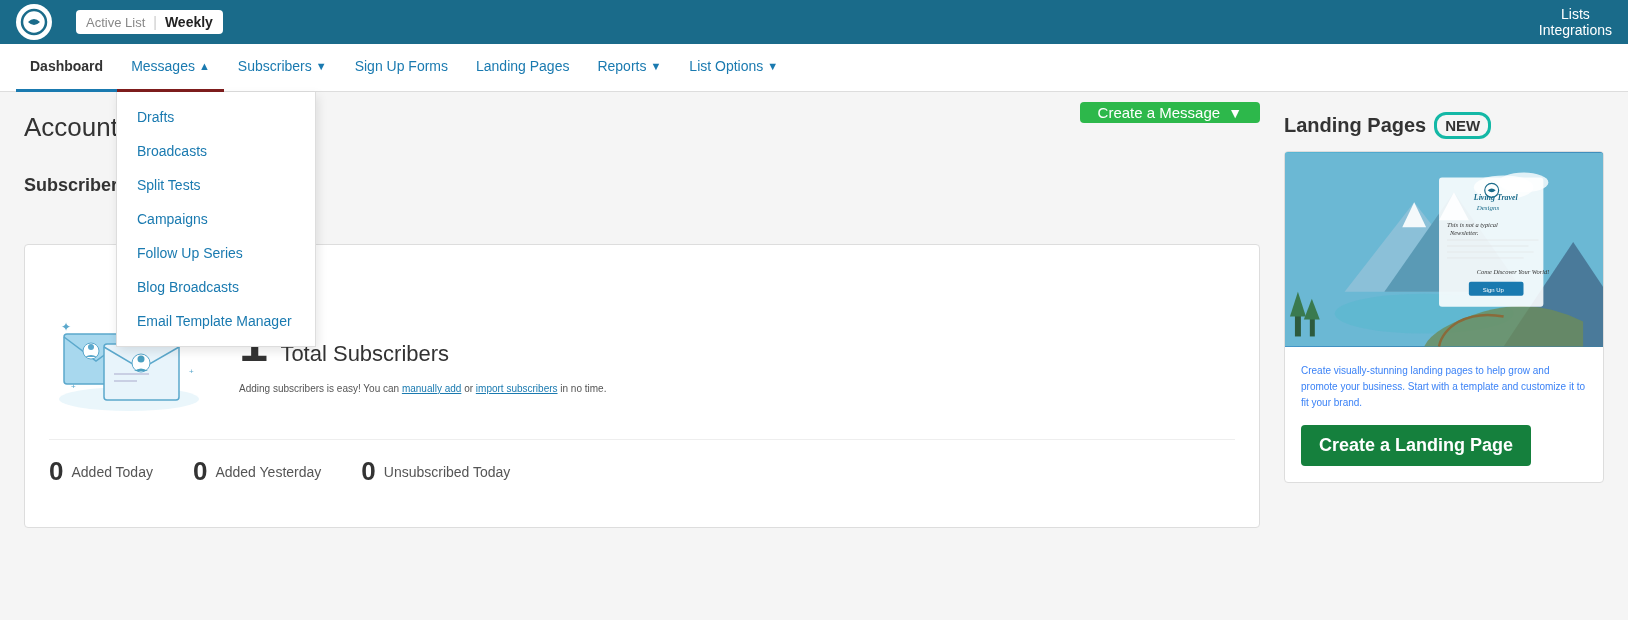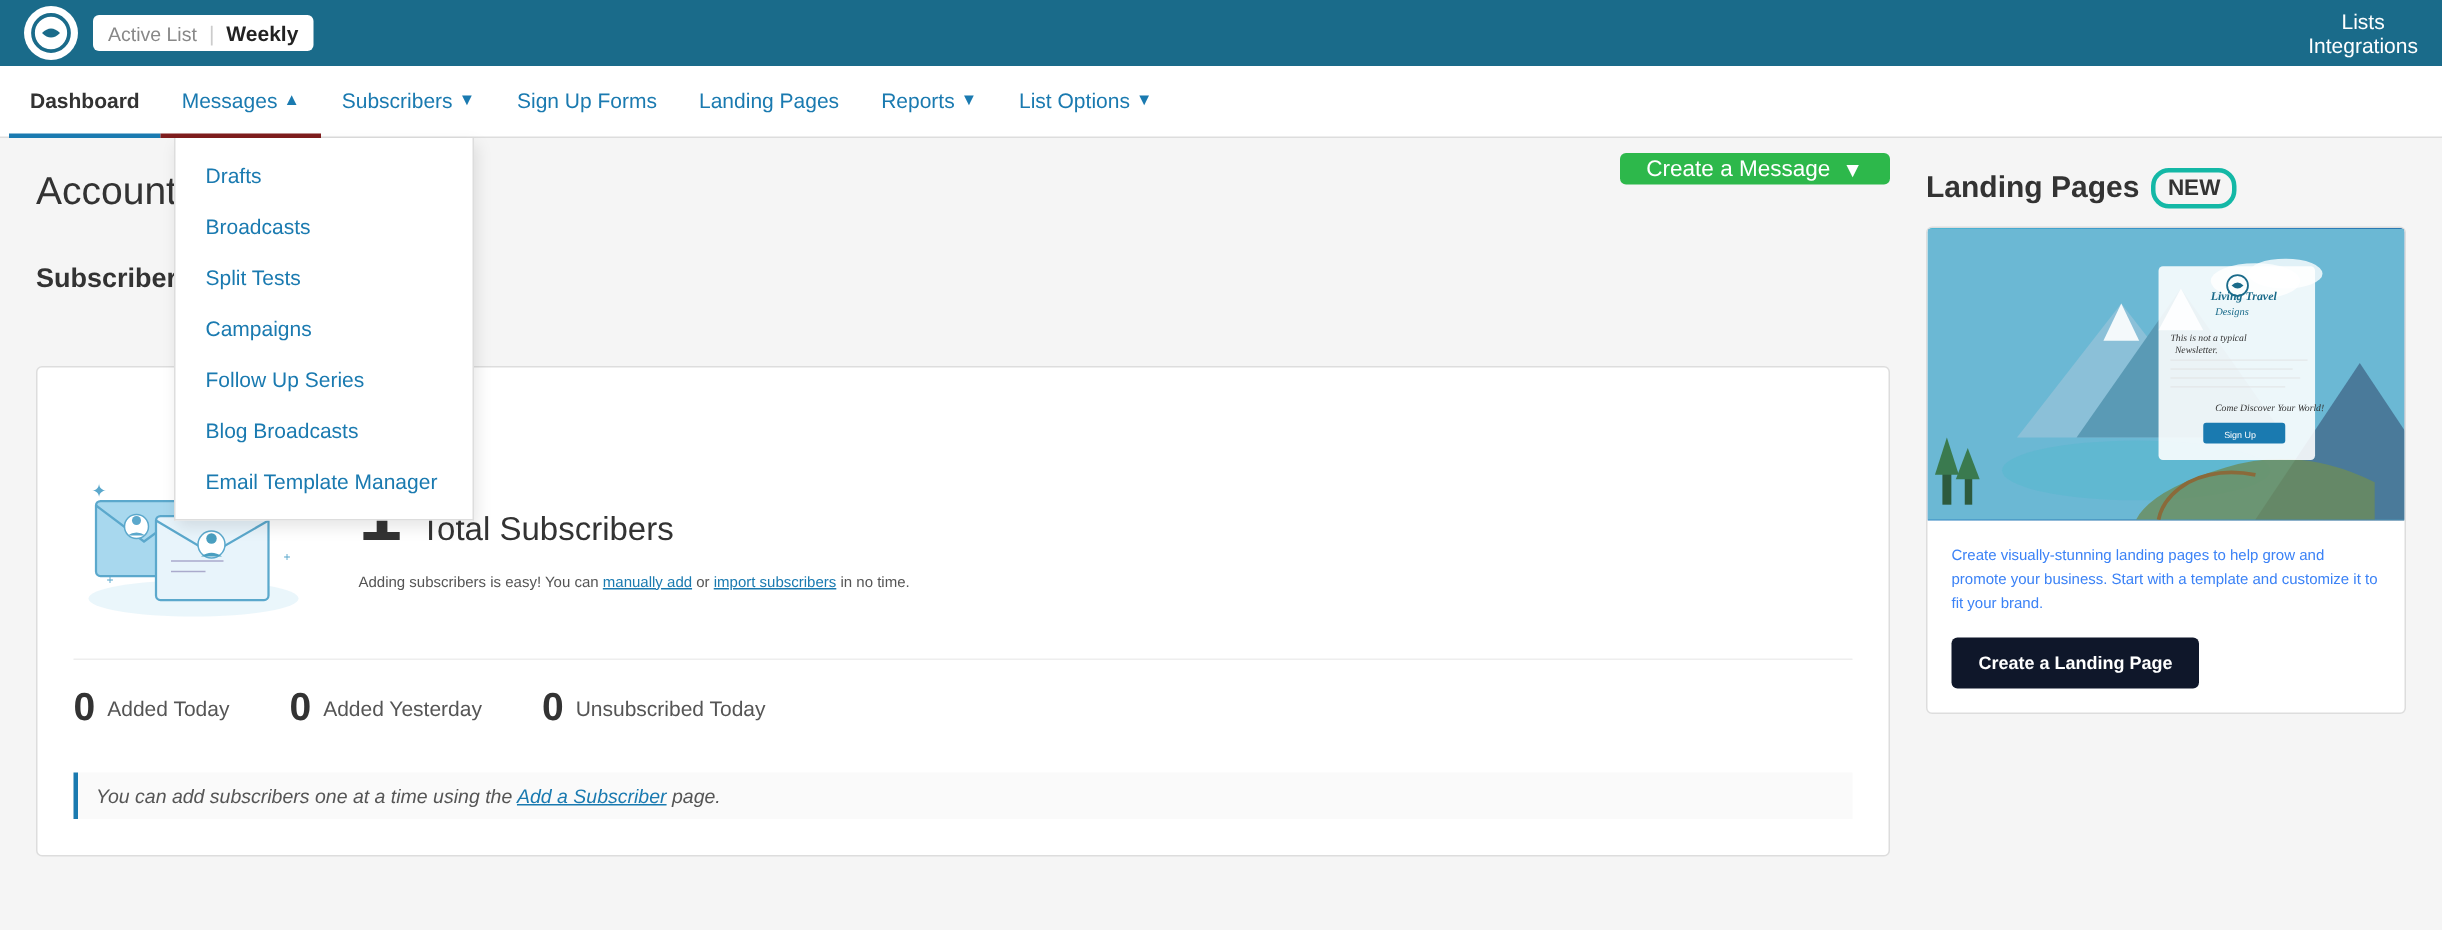--- a/index.html
+++ b/index.html
@@ -10,21 +10,21 @@
       background: #1a6b8a;
       display: flex;
       align-items: center;
       padding: 0 16px;
       height: 44px;
       justify-content: space-between;
     }
     .top-bar-left {
       display: flex;
       align-items: center;
-      gap: 10px;
+      gap: 24px;
     }
     .logo {
       width: 36px;
       height: 36px;
       background: #fff;
       border-radius: 50%;
       display: flex;
       align-items: center;
       justify-content: center;
     }
@@ -57,22 +57,22 @@
       font-size: 14px;
       text-decoration: none;
       cursor: pointer;
     }
 
     
     .nav-bar {
       background: #fff;
       border-bottom: 1px solid #ddd;
       display: flex;
-      align-items: flex-start;
-      padding: 0 6px;
+      align-items: center;
+      padding: 0 16px;
       height: 48px;
       position: relative;
     }
     .nav-item {
       padding: 0 14px;
       height: 48px;
       display: flex;
       align-items: center;
       font-size: 14px;
       color: #1a7ab0;
@@ -277,26 +277,26 @@
     .landing-page-body {
       padding: 16px;
     }
     .landing-page-desc {
       font-size: 10px;
       color: #3b82f6;
       line-height: 1.6;
       margin-bottom: 14px;
     }
     .create-landing-btn {
-      background: #0f172a;
+      background: #15803d;
       color: #fff;
       border: none;
       border-radius: 4px;
       padding: 10px 18px;
-      font-size: 12px;
+      font-size: 18px;
       cursor: pointer;
       font-weight: bold;
     }
   </style>
 </head>
 <body>
 
 <div class="top-bar">
   <div class="top-bar-left">
     <div class="logo">
@@ -419,23 +419,20 @@
         <div class="stat-item">
           <span class="stat-num">0</span>
           <span class="stat-lbl">Added Yesterday</span>
         </div>
         <div class="stat-item">
           <span class="stat-num">0</span>
           <span class="stat-lbl">Unsubscribed Today</span>
         </div>
       </div>
 
-      <div class="subscriber-hint">
-        <span>You can add subscribers one at a time using the </span><a href="#">Add a Subscriber</a><span> page.</span>
-      </div>
     </div>
   </div>
 
   <div class="right-panel">
     <div class="landing-pages-header">
       <span>Landing Pages</span>
       <span class="new-badge">NEW</span>
     </div>
 
     <div class="landing-page-card">

